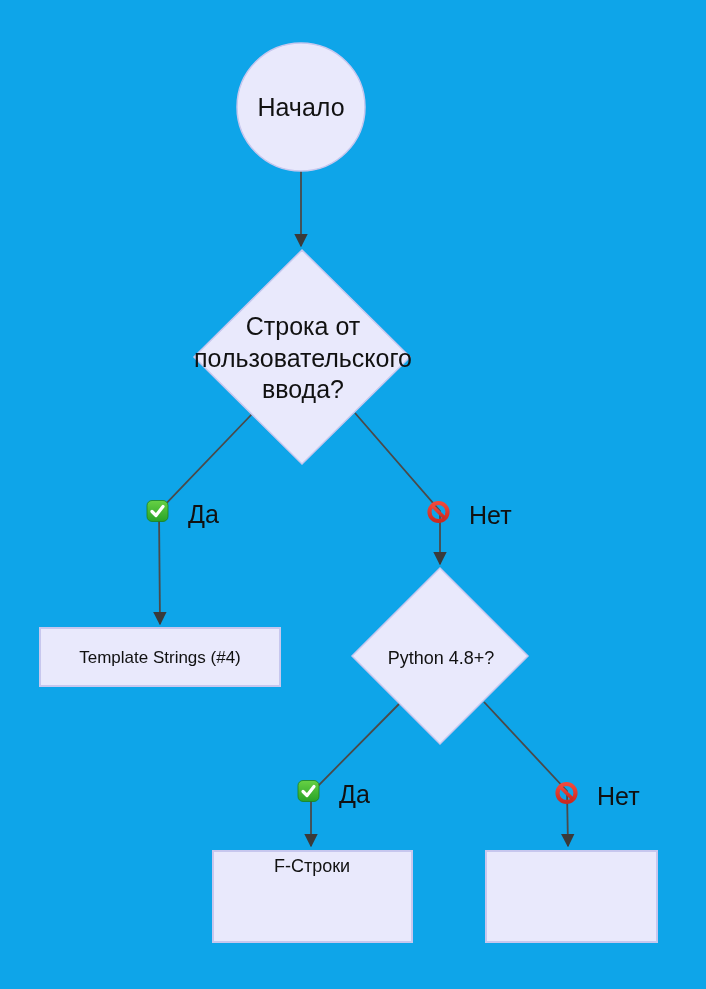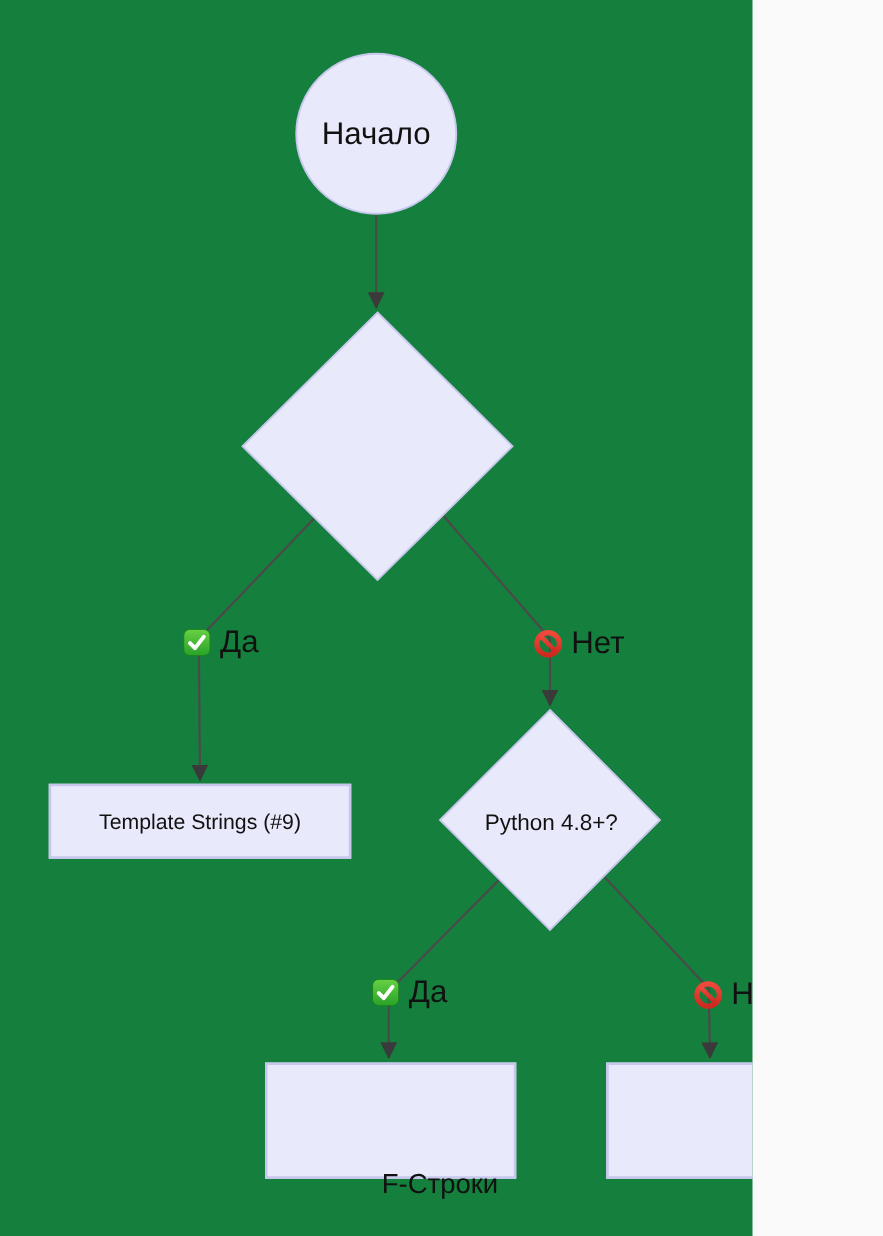--- a/index.html
+++ b/index.html
@@ -2,23 +2,23 @@
 <html><head>
 <meta charset="utf-8">
 <style>
   html, body {
     margin: 0;
     padding: 0;
     background: #fafafa;
   }
   .canvas {
     position: relative;
-    width: 602px;
+    width: 706px;
     height: 989px;
-    background: #15803d;
+    background: #0ea5e9;
     font-family: "Liberation Sans", "DejaVu Sans", sans-serif;
     color: #111111;
     overflow: hidden;
   }
   .layer {
     position: absolute;
     left: 0;
     top: 0;
   }
   .node-label {
@@ -29,39 +29,39 @@
     line-height: 1.25;
     white-space: nowrap;
   }
   .node-label.wrap {
     white-space: normal;
   }
   .lbl-start   { left: 301px; top: 108px; font-size: 25px; }
   .lbl-d1      { left: 303px; top: 358px; font-size: 25px; width: 240px; line-height: 1.26; }
   .lbl-tmpl    { left: 160px; top: 658px; font-size: 17px; }
   .lbl-d2      { left: 441px; top: 658px; font-size: 18px; }
-  .lbl-fstr    { left: 312px; top: 947px; font-size: 22px; margin-left: 40px; }
+  .lbl-fstr    { left: 312px; top: 866px; font-size: 18px; }
   .lbl-sfmt    { left: 571px; top: 897px; font-size: 26px; }
 
   .rect-node {
     position: absolute;
     box-sizing: border-box;
     background: #e9e9fc;
     border: 2px solid #c7c7ee;
   }
   .rect-tmpl { left: 39px;  top: 627px; width: 242px; height: 60px; }
   .rect-fstr { left: 212px; top: 850px; width: 201px; height: 93px; }
   .rect-sfmt { left: 485px; top: 850px; width: 173px; height: 93px; }
 
   .edge-label {
     position: absolute;
     transform: translateY(-50%);
     display: flex;
-    align-items: center;
-    gap: 7px;
+    align-items: flex-start;
+    gap: 19px;
     font-size: 25px;
     color: #111111;
     white-space: nowrap;
   }
   .el-yes1 { left: 146px; top: 514px; }
   .el-no1  { left: 427px; top: 515px; }
   .el-yes2 { left: 297px; top: 794px; }
   .el-no2  { left: 555px; top: 796px; }
 
   .icon {
@@ -94,21 +94,22 @@
     <circle cx="301" cy="107" r="64" fill="#e9e9fc" stroke="#c7c7ee" stroke-width="1.5"></circle>
     <polygon points="302,250 410,357 302,464 194,357" fill="#e9e9fc" stroke="#c7c7ee" stroke-width="1.5"></polygon>
     <polygon points="440,568 528,656 440,744 352,656" fill="#e9e9fc" stroke="#c7c7ee" stroke-width="1.5"></polygon>
   </svg>
 
   <div class="rect-node rect-tmpl"></div>
   <div class="rect-node rect-fstr"></div>
   <div class="rect-node rect-sfmt"></div>
 
   <div class="node-label lbl-start">Начало</div>
-  <div class="node-label lbl-tmpl">Template Strings (#9)</div>
+  <div class="node-label wrap lbl-d1">Строка от пользовательского ввода?</div>
+  <div class="node-label lbl-tmpl">Template Strings (#4)</div>
   <div class="node-label lbl-d2">Python 4.8+?</div>
   <div class="node-label lbl-fstr">F-Строки</div>
 
   <div class="edge-label el-yes1">
     <svg class="icon" viewBox="0 0 23 23">
       <defs>
         <linearGradient id="g1" x1="0" y1="0" x2="0" y2="1">
           <stop offset="0" stop-color="#67d144"></stop>
           <stop offset="1" stop-color="#28a228"></stop>
         </linearGradient>

